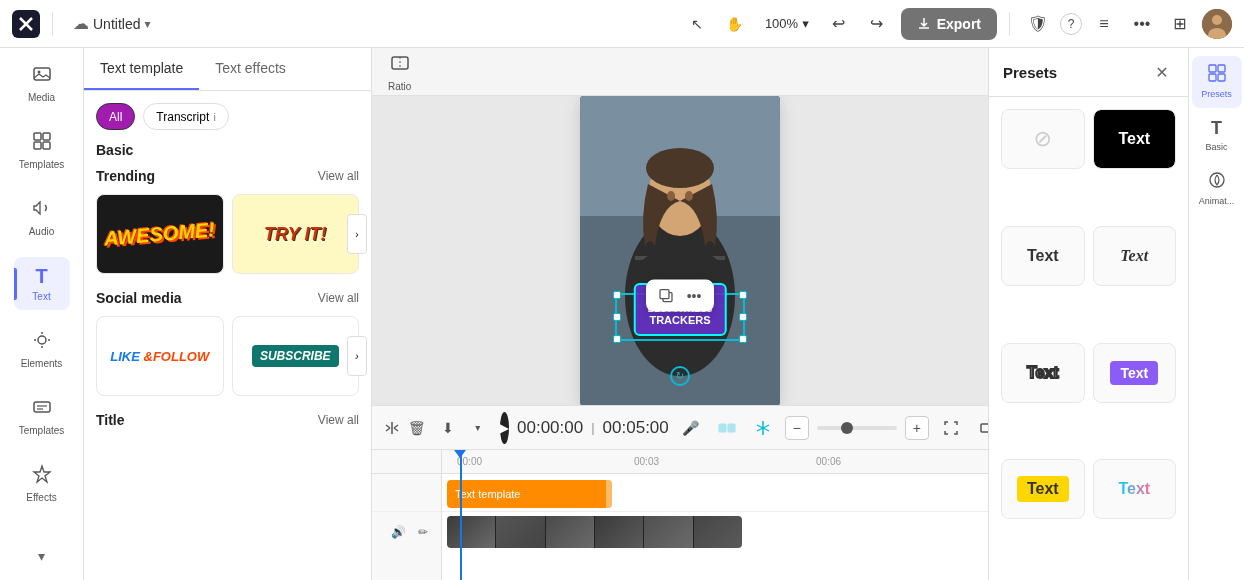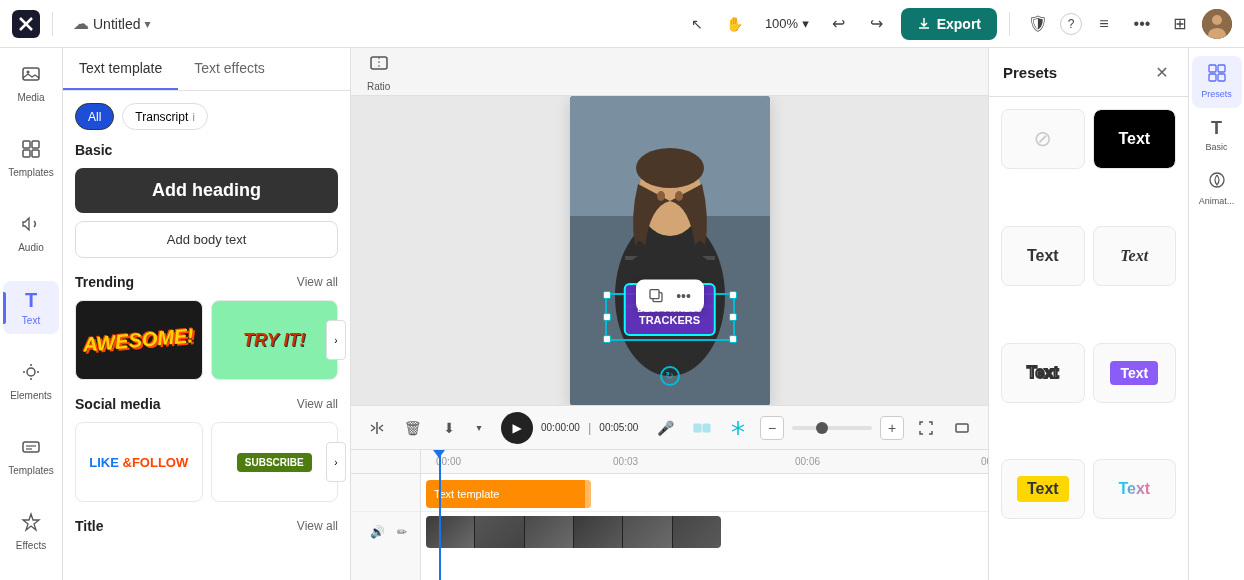--- a/index.html
+++ b/index.html
@@ -8,84 +8,84 @@
     
     .topbar { height: 48px; background: #fff; display: flex; align-items: center; padding: 0 12px; gap: 8px; border-bottom: 1px solid #e0e0e0; flex-shrink: 0; }
     .topbar-logo { width: 28px; height: 28px; background: #1a1a2e; border-radius: 6px; display: flex; align-items: center; justify-content: center; color: #fff; font-size: 14px; font-weight: bold; }
     .topbar-title-area { display: flex; align-items: center; gap: 4px; margin-left: 8px; }
     .topbar-title { font-size: 14px; font-weight: 500; color: #333; }
     .topbar-caret { color: #666; font-size: 12px; }
     .topbar-spacer { flex: 1; }
     .topbar-tools { display: flex; align-items: center; gap: 6px; }
     .tool-btn { width: 32px; height: 32px; border: none; background: transparent; border-radius: 6px; cursor: pointer; display: flex; align-items: center; justify-content: center; color: #444; font-size: 16px; }
     .zoom-area { display: flex; align-items: center; gap: 4px; font-size: 13px; color: #333; padding: 4px 8px; border-radius: 6px; cursor: pointer; }
-    .export-btn { background: #0f766e; color: #fff; border: none; border-radius: 8px; padding: 8px 16px; font-size: 14px; font-weight: 600; cursor: pointer; display: flex; align-items: center; gap: 6px; }
+    .export-btn { background: #737373; color: #fff; border: none; border-radius: 8px; padding: 8px 16px; font-size: 14px; font-weight: 600; cursor: pointer; display: flex; align-items: center; gap: 6px; }
     .topbar-icons { display: flex; align-items: center; gap: 6px; }
     .avatar { width: 30px; height: 30px; border-radius: 50%; background: #8B4513; overflow: hidden; display: flex; align-items: center; justify-content: center; }
 
     
     .main { display: flex; flex: 1; overflow: hidden; }
 
     
-    .icon-sidebar { width: 63px; background: #fff; border-right: 1px solid #e0e0e0; display: flex; flex-direction: column; align-items: center; padding: 8px 12px; gap: 20px; flex-shrink: 0; }
+    .icon-sidebar { width: 84px; background: #fff; border-right: 1px solid #e0e0e0; display: flex; flex-direction: column; align-items: center; padding: 8px 12px; gap: 12px; flex-shrink: 0; }
     .icon-sidebar-item { display: flex; flex-direction: column; align-items: center; gap: 3px; padding: 8px 4px; border-radius: 8px; cursor: pointer; width: 56px; }
     .icon-sidebar-item.active { background: #eef0ff; }
     .icon-sidebar-item .icon { font-size: 18px; color: #555; }
     .icon-sidebar-item.active .icon { color: #5b6cf9; }
     .icon-sidebar-item .label { font-size: 10px; color: #555; text-align: center; }
     .icon-sidebar-item.active .label { color: #5b6cf9; }
 
     
     .left-panel { width: 288px; background: #fff; border-right: 1px solid #e0e0e0; display: flex; flex-direction: column; overflow: hidden; flex-shrink: 0; }
     .left-panel-tabs { display: flex; border-bottom: 1px solid #e0e0e0; }
     .left-panel-tab { padding: 12px 16px; font-size: 14px; font-weight: 500; cursor: pointer; color: #666; border-bottom: 2px solid transparent; }
     .left-panel-tab.active { color: #333; border-bottom-color: #5b6cf9; }
     .left-panel-content { flex: 1; overflow-y: auto; padding: 12px; }
     .filter-row { display: flex; gap: 8px; margin-bottom: 12px; }
     .filter-btn { padding: 5px 12px; border-radius: 16px; border: 1px solid #ddd; background: #fff; font-size: 12px; cursor: pointer; }
-    .filter-btn.active { background: #1d4ed8; color: #fff; border-color: #333; }
+    .filter-btn.active { background: #a21caf; color: #fff; border-color: #333; }
     .commercial-btn { display: flex; align-items: center; gap: 4px; padding: 5px 12px; border-radius: 16px; border: 1px solid #ddd; background: #fff; font-size: 12px; cursor: pointer; }
     .section-header { display: flex; justify-content: space-between; align-items: center; margin-bottom: 10px; margin-top: 4px; }
     .section-title { font-size: 14px; font-weight: 600; color: #222; }
     .view-all { font-size: 12px; color: #666; cursor: pointer; }
     .text-btns { display: flex; flex-direction: column; gap: 8px; margin-bottom: 16px; }
     .add-heading-btn { background: #333; color: #fff; border: none; border-radius: 8px; padding: 12px; font-size: 18px; font-weight: 800; cursor: pointer; text-align: center; }
     .add-body-btn { background: #fff; color: #333; border: 1px solid #ddd; border-radius: 8px; padding: 10px; font-size: 13px; cursor: pointer; text-align: center; }
     .template-grid { display: grid; grid-template-columns: 1fr 1fr; gap: 8px; margin-bottom: 16px; }
     .template-item { border-radius: 8px; overflow: hidden; height: 80px; background: #f5f5f5; display: flex; align-items: center; justify-content: center; cursor: pointer; border: 1px solid #e8e8e8; position: relative; }
     .scroll-arrow { position: absolute; right: -8px; top: 50%; transform: translateY(-50%); width: 20px; height: 40px; background: #fff; border: 1px solid #ddd; border-radius: 4px; display: flex; align-items: center; justify-content: center; cursor: pointer; z-index: 10; font-size: 10px; }
 
     
     .awesome-text { font-size: 20px; font-weight: 900; color: #FFD700; text-shadow: 2px 2px 0 #FF4500, -1px -1px 0 #FF4500; font-style: italic; transform: rotate(-5deg); display: inline-block; }
     .tryit-text { font-size: 18px; font-weight: 900; color: #FF6B35; text-shadow: 1px 1px 0 #333; font-style: italic; }
     
     .like-follow { font-size: 11px; font-weight: 800; }
     .like-text { color: #1877F2; }
-    .subscribe-badge { background: #4d7c0f; color: #fff; font-size: 10px; font-weight: 700; padding: 4px 8px; border-radius: 4px; }
+    .subscribe-badge { background: #0f766e; color: #fff; font-size: 12px; font-weight: 700; padding: 4px 8px; border-radius: 4px; }
 
     
     .canvas-area { flex: 1; background: #e8e8e8; display: flex; flex-direction: column; overflow: hidden; position: relative; }
     .canvas-toolbar { height: 48px; background: #f5f5f5; border-bottom: 1px solid #e0e0e0; display: flex; align-items: center; padding: 0 8px; gap: 4px; }
     .ratio-btn { display: flex; flex-direction: column; align-items: center; gap: 2px; padding: 4px 8px; border-radius: 6px; cursor: pointer; border: none; background: transparent; }
     .ratio-icon { font-size: 18px; color: #555; }
     .ratio-label { font-size: 10px; color: #555; }
     .canvas-container { flex: 1; display: flex; align-items: center; justify-content: center; overflow: hidden; }
     .canvas-frame { width: 200px; height: 310px; background: #fff; border-radius: 4px; overflow: hidden; position: relative; box-shadow: 0 4px 16px rgba(0,0,0,0.15); }
     .text-overlay { position: absolute; bottom: 60px; left: 50%; transform: translateX(-50%); background: rgba(100, 50, 200, 0.9); border: 2px solid #00ffff; border-radius: 6px; padding: 8px 12px; text-align: center; white-space: nowrap; }
     .overlay-text-line1 { color: #fff; font-size: 10px; font-weight: 800; letter-spacing: 1px; }
     .overlay-text-line2 { color: #fff; font-size: 9px; font-weight: 700; }
     .canvas-controls { position: absolute; top: 50%; left: 50%; transform: translate(-50%, -145%); display: flex; align-items: center; gap: 4px; background: #fff; border-radius: 8px; padding: 4px 8px; box-shadow: 0 2px 8px rgba(0,0,0,0.2); }
     .canvas-ctrl-btn { width: 24px; height: 24px; border: none; background: transparent; cursor: pointer; display: flex; align-items: center; justify-content: center; font-size: 14px; color: #555; }
 
     
     .timeline-area { height: 175px; background: #fff; border-top: 1px solid #e0e0e0; display: flex; flex-direction: column; }
     .timeline-toolbar { height: 44px; background: #f8f8f8; border-bottom: 1px solid #e0e0e0; display: flex; align-items: center; padding: 0 12px; gap: 8px; }
     .timeline-tool-btn { width: 28px; height: 28px; border: none; background: transparent; border-radius: 4px; cursor: pointer; display: flex; align-items: center; justify-content: center; color: #555; font-size: 14px; }
     .play-btn { width: 32px; height: 32px; background: #222; border-radius: 50%; border: none; cursor: pointer; display: flex; align-items: center; justify-content: center; color: #fff; font-size: 12px; }
-    .time-display { font-size: 10px; color: #333; font-weight: 500; }
+    .time-display { font-size: 17px; color: #333; font-weight: 500; }
     .time-separator { color: #999; font-size: 13px; }
     .timeline-right-tools { display: flex; align-items: center; gap: 8px; margin-left: auto; }
     .timeline-icon-btn { width: 28px; height: 28px; border: none; background: transparent; border-radius: 4px; cursor: pointer; display: flex; align-items: center; justify-content: center; color: #555; font-size: 14px; }
     .timeline-zoom-btn { width: 24px; height: 24px; border: 1px solid #ccc; border-radius: 4px; background: #fff; cursor: pointer; display: flex; align-items: center; justify-content: center; font-size: 14px; color: #555; }
     .timeline-zoom-slider { width: 80px; height: 4px; background: #e0e0e0; border-radius: 2px; position: relative; }
     .timeline-zoom-thumb { position: absolute; left: 30%; top: -4px; width: 12px; height: 12px; background: #555; border-radius: 50%; }
     .timeline-ruler { height: 24px; background: #f8f8f8; border-bottom: 1px solid #e0e0e0; display: flex; align-items: center; position: relative; }
     .ruler-tick { position: absolute; font-size: 10px; color: #999; }
     .track-vol-btn { width: 20px; height: 20px; border: none; background: transparent; cursor: pointer; color: #666; font-size: 12px; }
     .track-edit-btn { width: 20px; height: 20px; border: none; background: transparent; cursor: pointer; color: #666; font-size: 12px; }
@@ -262,50 +262,42 @@
         </button>
         <button class="commercial-btn">
           <span>Transcript</span>
           <span style="font-size:11px;color:#888;">ℹ</span>
         </button>
       </div>
 
       <div class="section-header">
         <span class="section-title">Basic</span>
       </div>
-      <div class="text-btns">
-        <button class="add-heading-btn">
-          <span>Add heading</span>
-        </button>
-        <button class="add-body-btn">
-          <span>Add body text</span>
-        </button>
-      </div>
 
       <div class="section-header">
         <span class="section-title">Trending</span>
         <span class="view-all">View all</span>
       </div>
       <div style="position:relative;">
         <div class="template-grid">
           <div class="template-item" style="background:#1a1a1a;">
             <span class="awesome-text">AWESOME!</span>
           </div>
-          <div class="template-item" style="background:#86efac;">
+          <div class="template-item" style="background:#fef9c3;">
             <span class="tryit-text" style="color:#cc3300;font-weight:900;font-style:italic;font-size:18px;">TRY IT!</span>
           </div>
         </div>
         <div class="scroll-arrow">›</div>
       </div>
 
       <div class="section-header">
         <span class="section-title">Social media</span>
         <span class="view-all">View all</span>
       </div>
-      <div style="position:relative;">
+      <div style="position:relative;font-style:italic;">
         <div class="template-grid">
           <div class="template-item" style="background:#fff;">
             <span class="like-follow">
               <span class="like-text" style="color:#1877F2;font-size:13px;font-weight:800;">LIKE </span><span style="color:#FF4500;font-size:13px;font-weight:800;">&amp;FOLLOW</span>
             </span>
           </div>
           <div class="template-item" style="background:#fff;">
             <span class="subscribe-badge">SUBSCRIBE</span>
           </div>
         </div>

